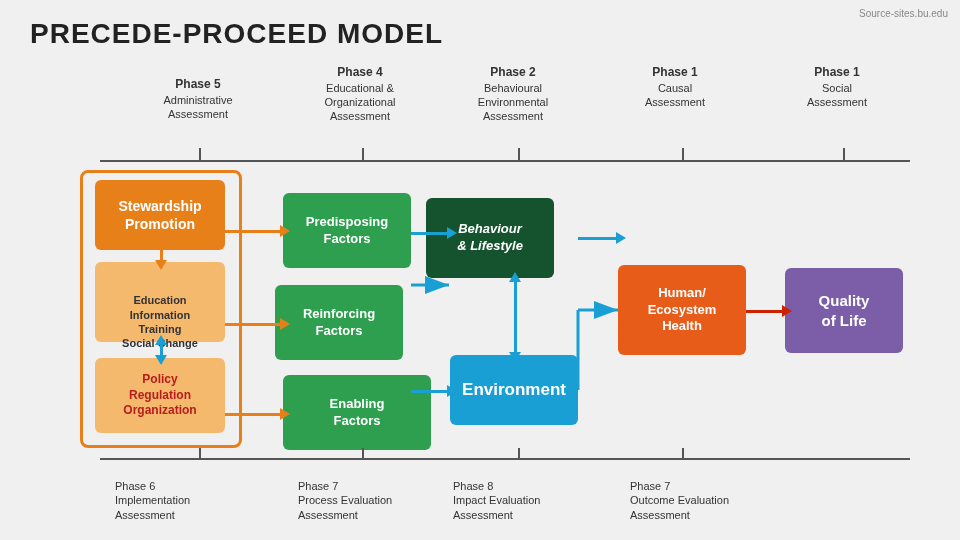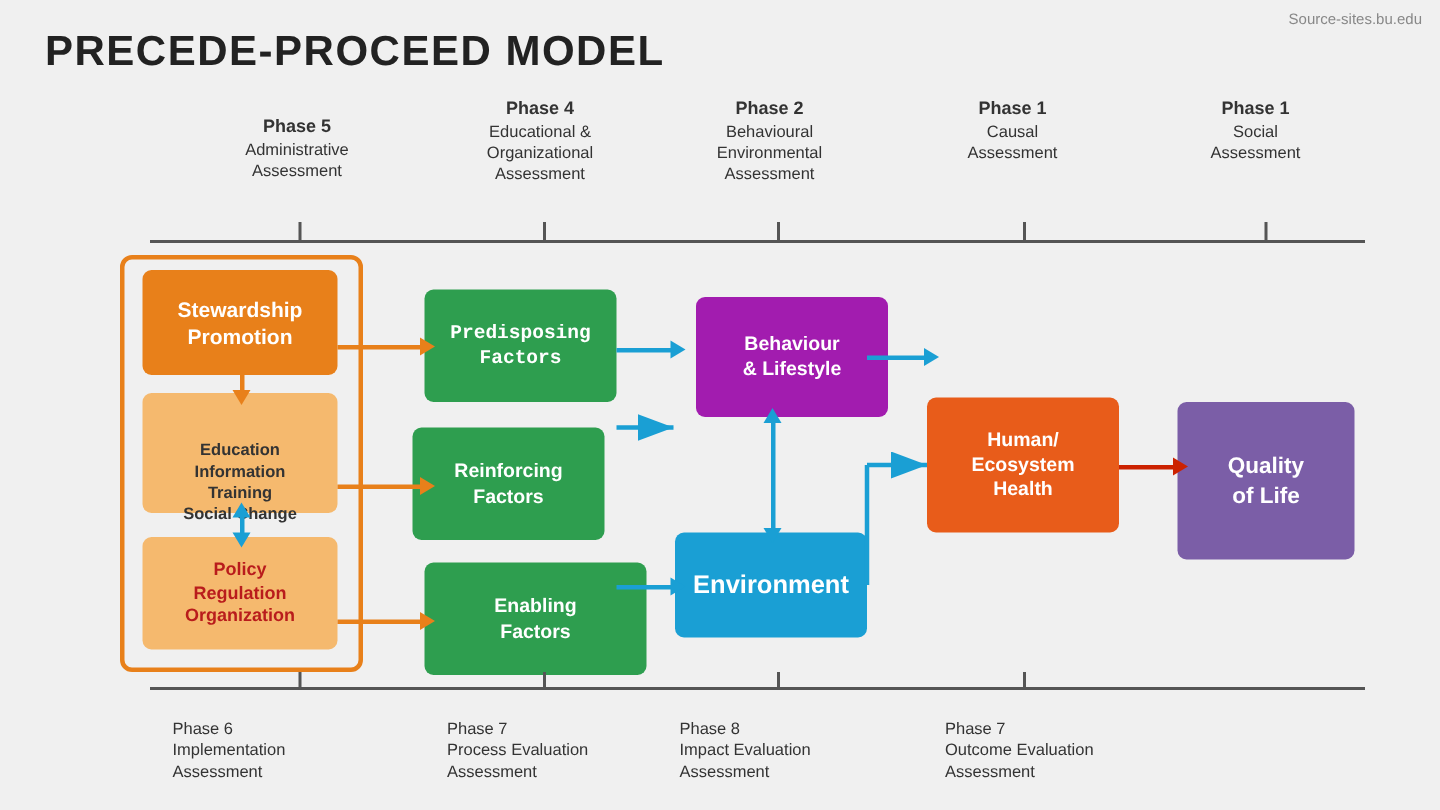--- a/index.html
+++ b/index.html
@@ -236,50 +236,50 @@
   <span style="white-space:pre-line;">Policy
 Regulation
 Organization</span>
 </div>
 
 <div class="arrow-down" style="left:160px; top:250px; height:12px;"></div>
 
 <div class="arrow-up-down" style="left:160px; top:343px; height:14px;"></div>
 
 <div class="box" style="left:283px; top:193px; width:128px; height:75px; background:#2e9e4f; font-size:13px;">
-  <span style="white-space:pre-line;font-family:Liberation Mono, monospace;">Predisposing
+  <span style="white-space:pre-line;">Predisposing
 Factors</span>
 </div>
 
 <div class="box" style="left:275px; top:285px; width:128px; height:75px; background:#2e9e4f; font-size:13px;">
   <span style="white-space:pre-line;">Reinforcing
 Factors</span>
 </div>
 
 <div class="box" style="left:283px; top:375px; width:148px; height:75px; background:#2e9e4f; font-size:13px;">
   <span style="white-space:pre-line;">Enabling
 Factors</span>
 </div>
 
-<div class="box" style="left:464px; top:198px; width:128px; height:80px; background:#a21caf; font-size:13px;">
+<div class="box" style="left:426px; top:198px; width:128px; height:80px; background:#14532d; font-size:13px;font-style:italic;">
   <span style="white-space:pre-line;">Behaviour
 &amp; Lifestyle</span>
 </div>
 
 <div class="box" style="left:450px; top:355px; width:128px; height:70px; background:#1a9fd4; font-size:17px;">
   <span>Environment</span>
 </div>
 
 <div class="box" style="left:618px; top:265px; width:128px; height:90px; background:#e85c1a; font-size:13px;">
   <span style="white-space:pre-line;">Human/
 Ecosystem
 Health</span>
 </div>
 
-<div class="box" style="left:785px; top:268px; width:118px; height:105px; background:#7b5ea7; font-size:15px;">
+<div class="box" style="left:785px; top:268px; width:118px; height:85px; background:#7b5ea7; font-size:15px;">
   <span style="white-space:pre-line;">Quality
 of Life</span>
 </div>
 
 <div class="arrow-right" style="left:225px; top:230px; width:57px;"></div>
 
 <div class="arrow-right" style="left:225px; top:323px; width:57px;"></div>
 
 <div class="arrow-right" style="left:225px; top:413px; width:57px;"></div>
 

